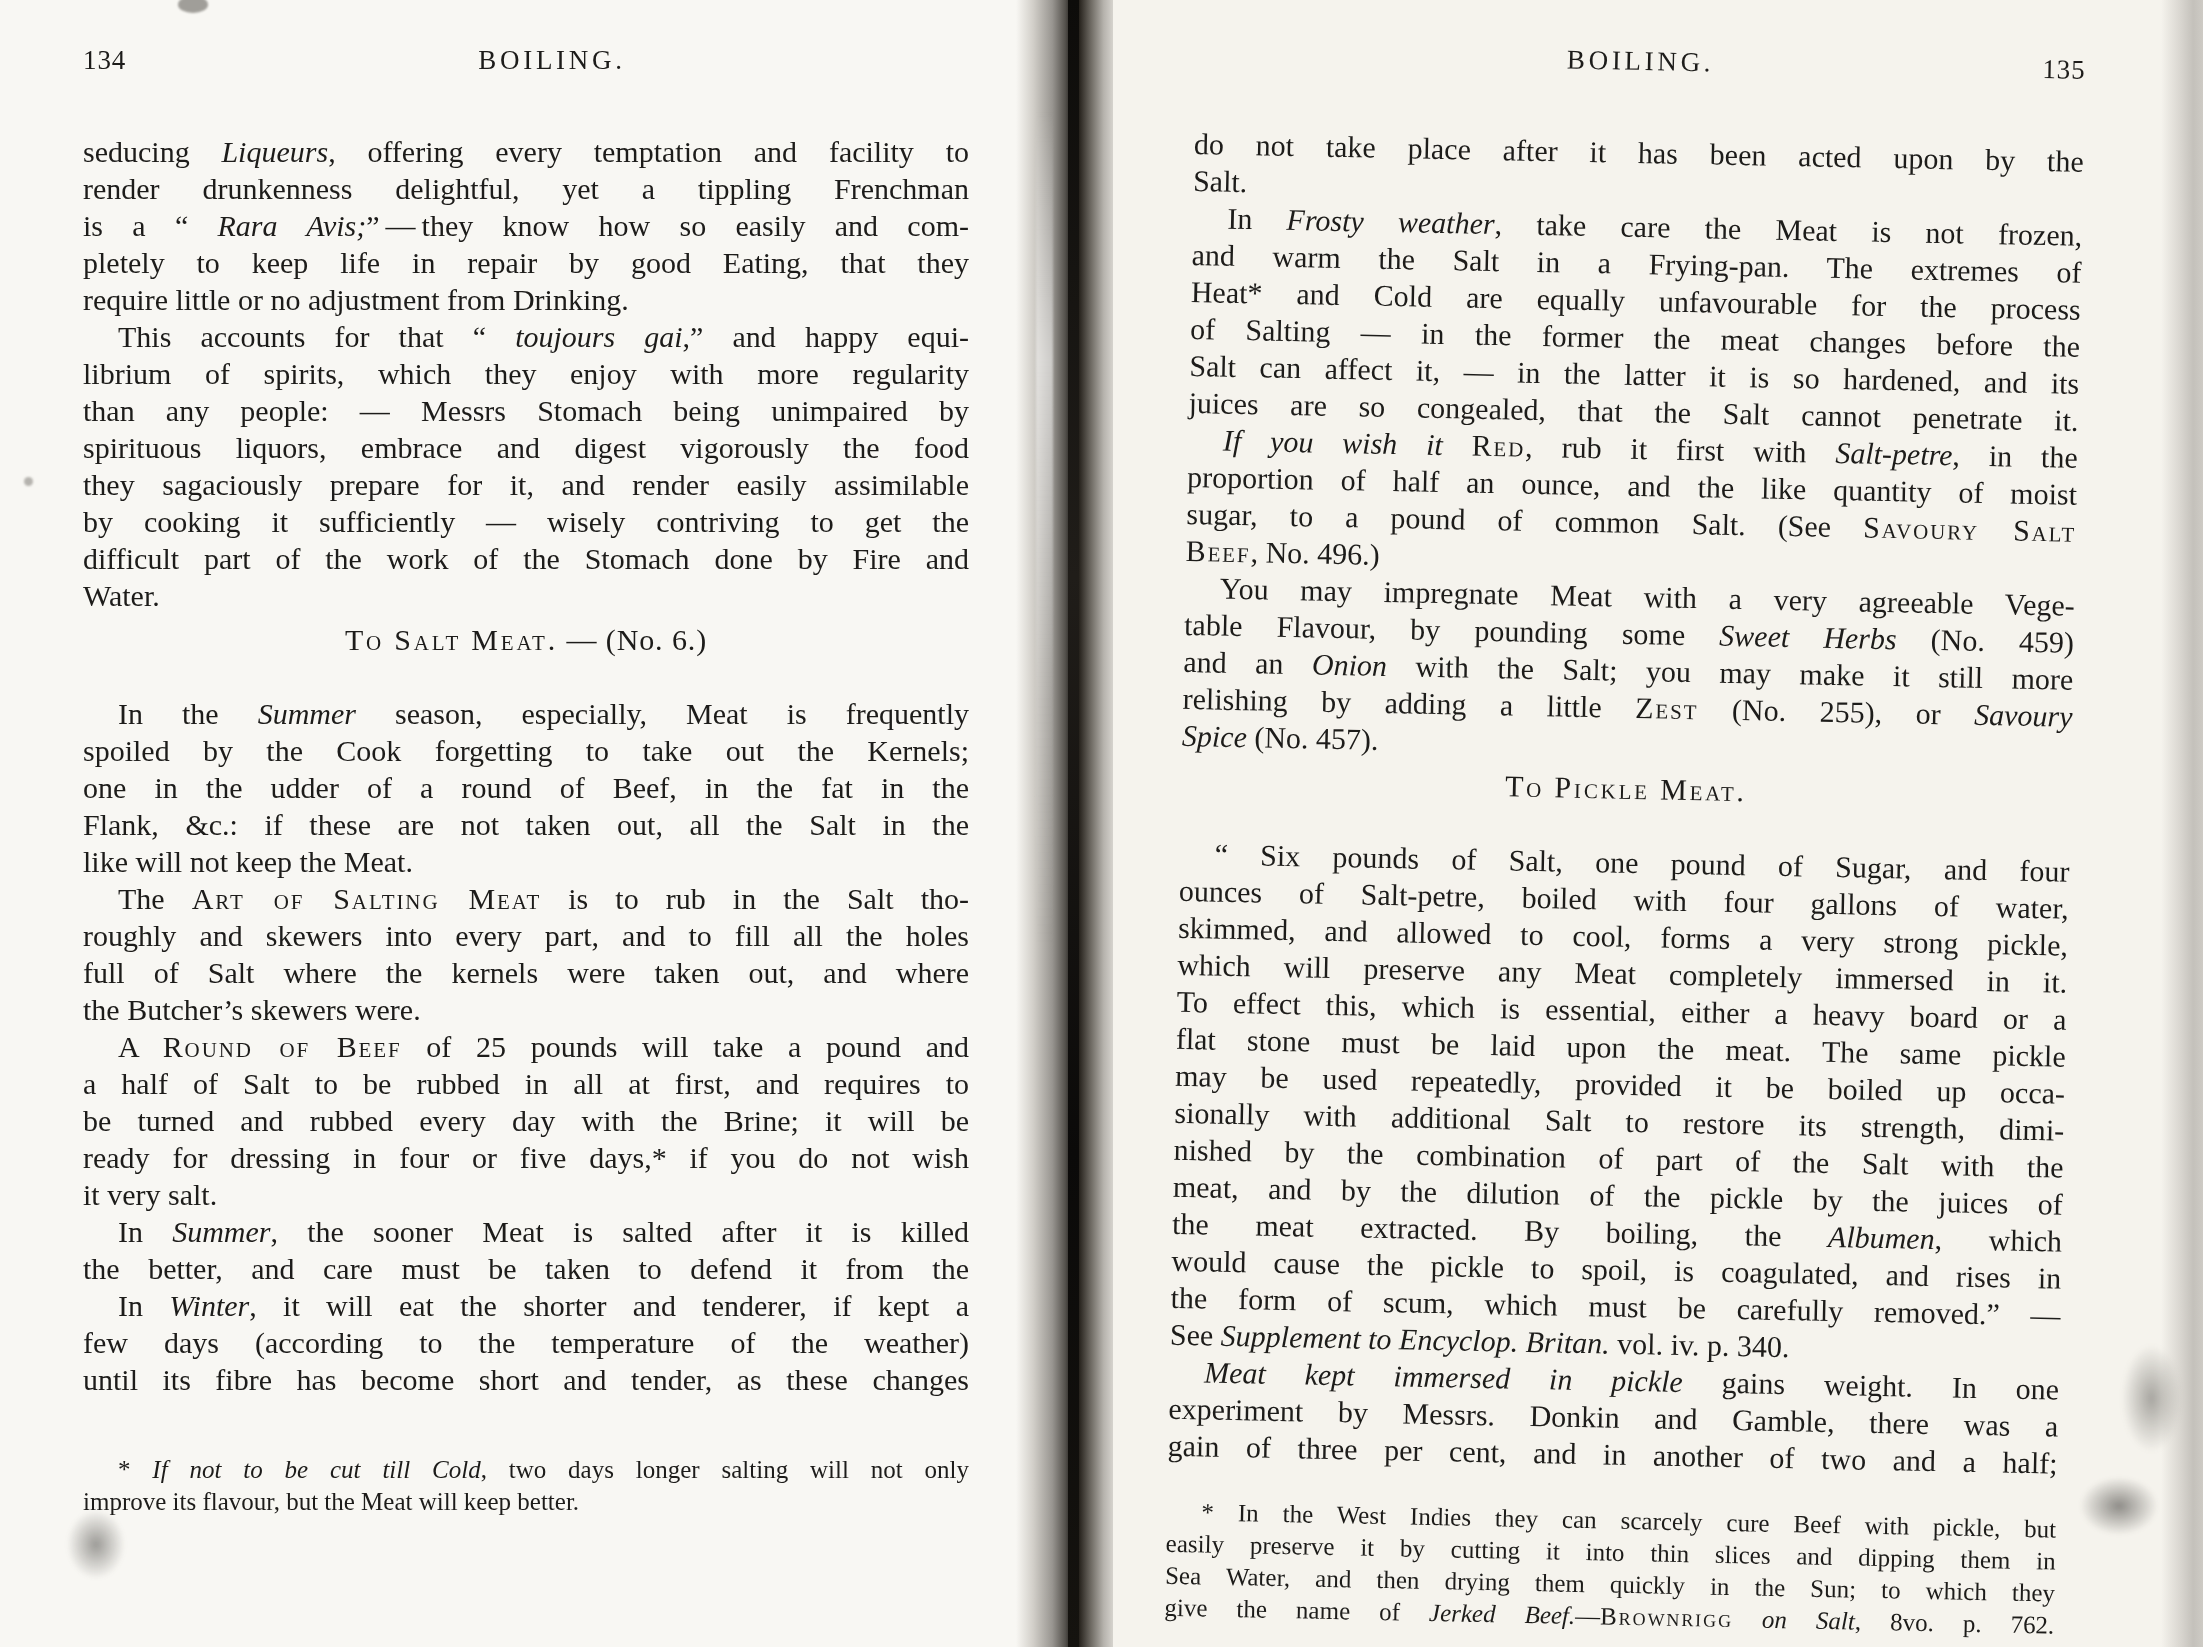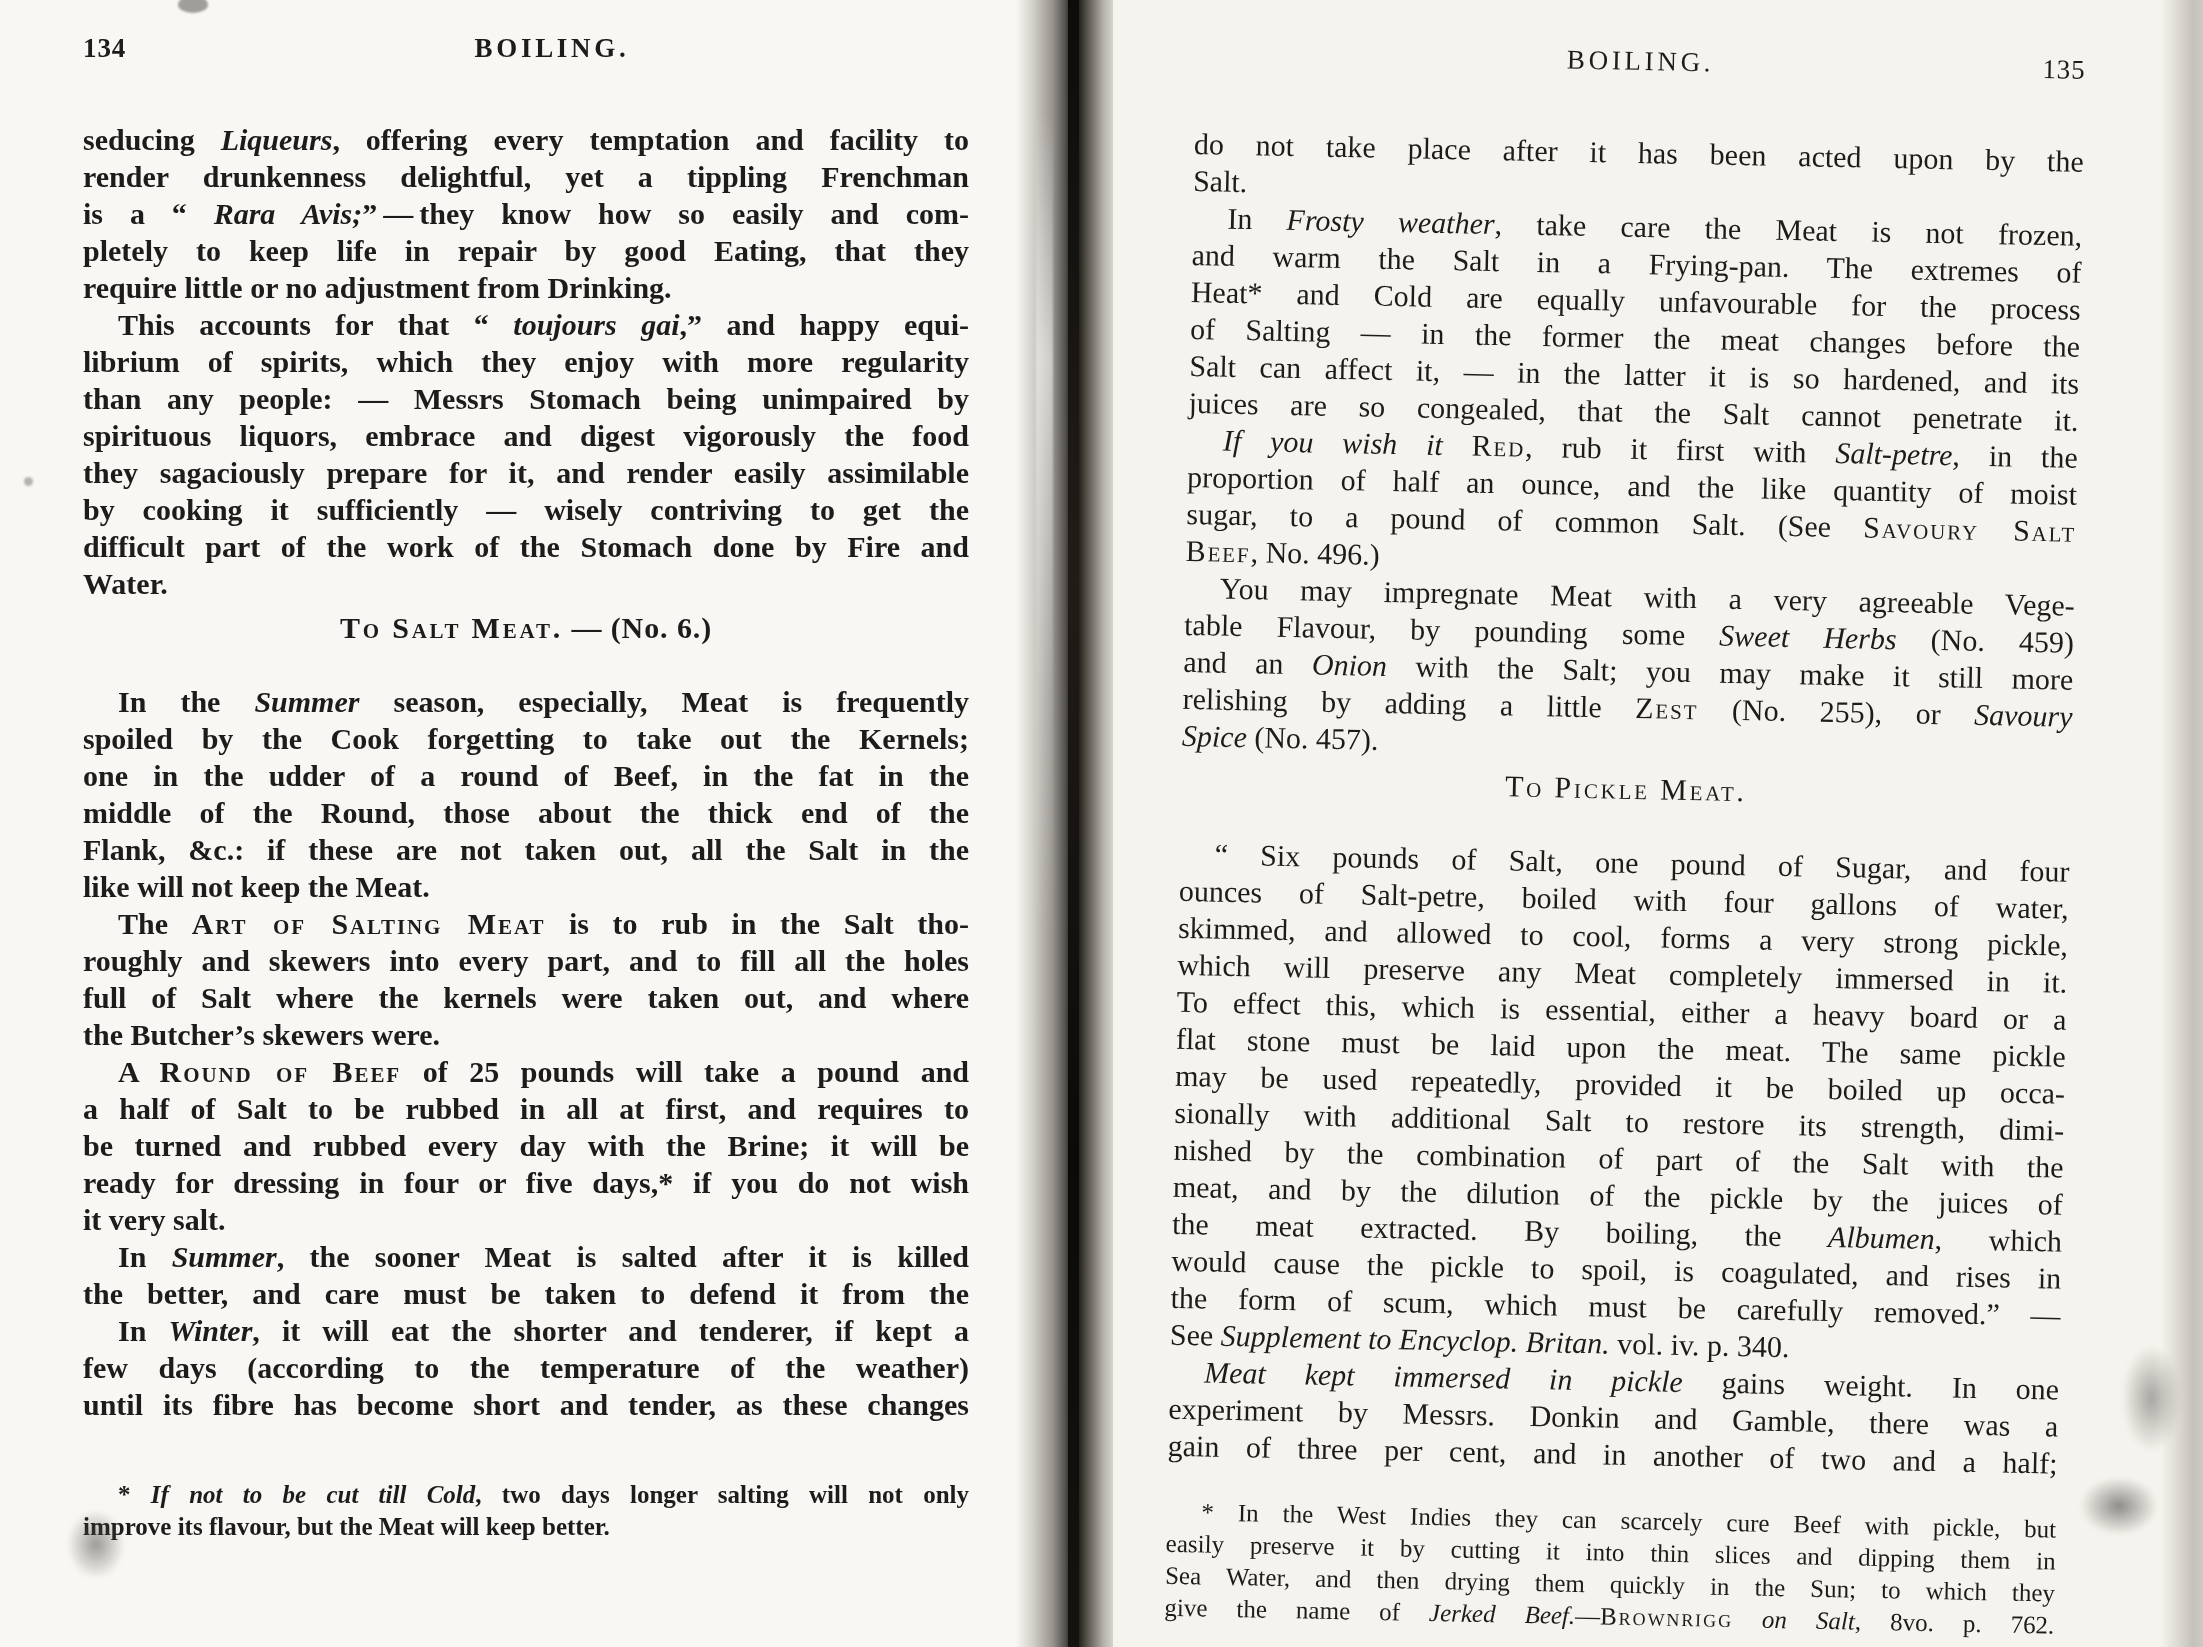--- a/index.html
+++ b/index.html
@@ -8,21 +8,21 @@
     background:#f6f4ef;
     font-family:"Liberation Serif","DejaVu Serif",serif;
     color:#1d1c1a;
   }
   .spread{position:relative;width:2204px;height:1647px;background:#f7f5f0;}
 
   
   .page-left{position:absolute;left:0;top:0;width:1048px;height:1647px;background:#f8f7f3;}
   .page-right{position:absolute;left:1113px;top:0;width:1091px;height:1647px;background:#f5f3ed;}
   .page-inner{position:relative;}
-  .page-left .page-inner{padding:33px 0 0 83px;width:886px;font-weight:bold;}
+  .page-left .page-inner{padding:45px 0 0 83px;width:886px;}
   .page-right .page-inner{
     padding:37px 0 0 83px;width:890px;
     transform:rotate(1.15deg);transform-origin:83px 37px;
   }
 
   
   .page-head{display:flex;align-items:baseline;height:37px;font-size:27px;}
   .head-slot{width:158px;}
   .head-num{font-size:27px;letter-spacing:0.9px;}
   .head-title{flex:1;text-align:center;letter-spacing:3.7px;font-size:27px;}
@@ -132,21 +132,20 @@
             <div class="line"><span>they sagaciously prepare for it, and render easily assimilable</span></div>
             <div class="line"><span>by cooking it sufficiently — wisely contriving to get the</span></div>
             <div class="line"><span>difficult part of the work of the Stomach done by Fire and</span></div>
             <div class="line endline"><span>Water.</span></div>
           </div>
           <div class="block heading"><span class="s-sc">To Salt Meat.</span><span> — (No. 6.)</span></div>
           <div class="block para">
             <div class="line indent"><span>In the </span><span class="s-i">Summer</span><span> season, especially, Meat is frequently</span></div>
             <div class="line"><span>spoiled by the Cook forgetting to take out the Kernels;</span></div>
             <div class="line"><span>one in the udder of a round of Beef, in the fat in the</span></div>
-            <div class="line"><span>middle of the Round, those about the thick end of the</span></div>
             <div class="line"><span>Flank, &amp;c.: if these are not taken out, all the Salt in the</span></div>
             <div class="line endline"><span>like will not keep the Meat.</span></div>
           </div>
           <div class="block para">
             <div class="line indent"><span>The </span><span class="s-sc">Art of Salting Meat</span><span> is to rub in the Salt tho-</span></div>
             <div class="line"><span>roughly and skewers into every part, and to fill all the holes</span></div>
             <div class="line"><span>full of Salt where the kernels were taken out, and where</span></div>
             <div class="line endline"><span>the Butcher’s skewers were.</span></div>
           </div>
           <div class="block para">

